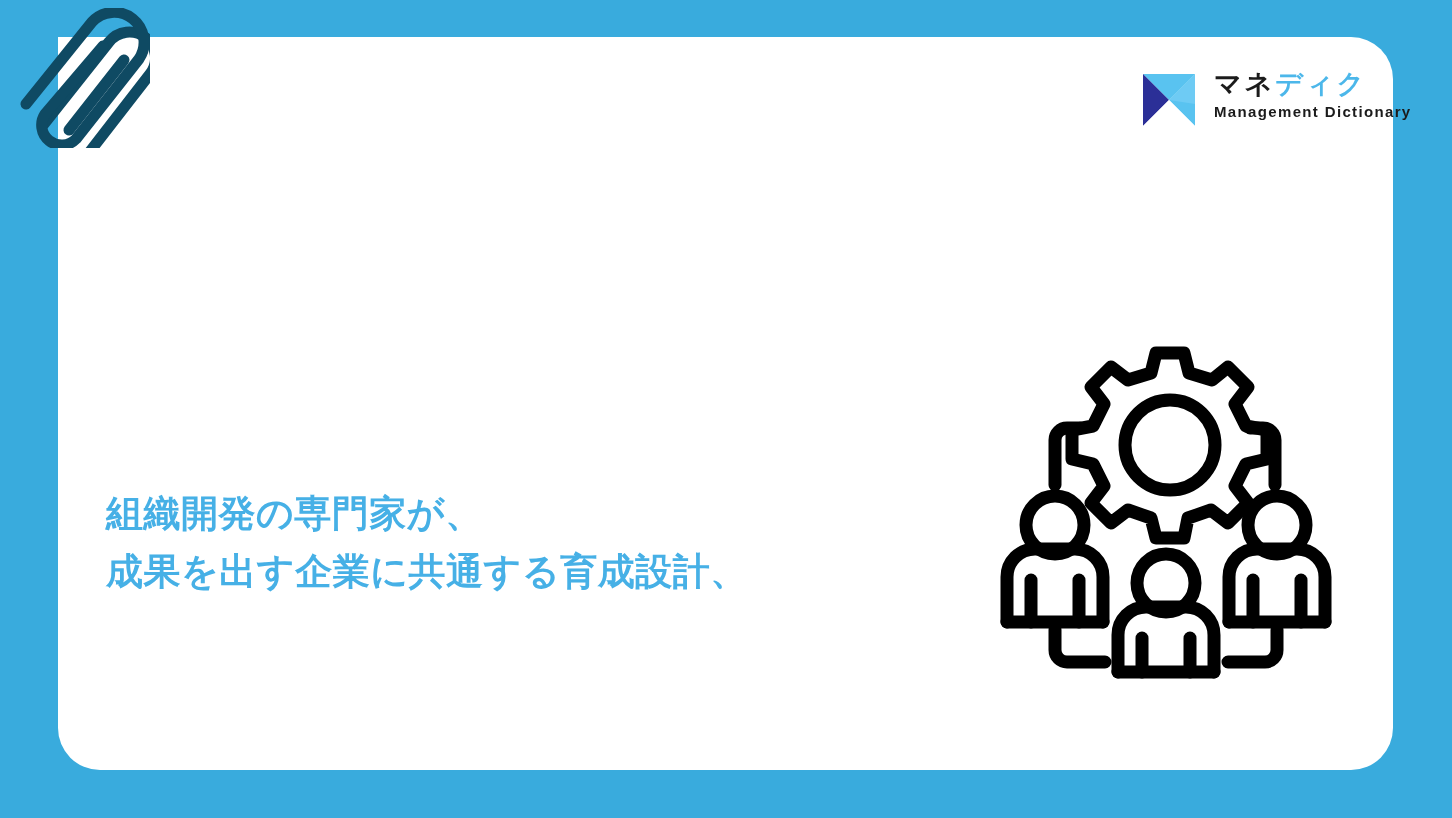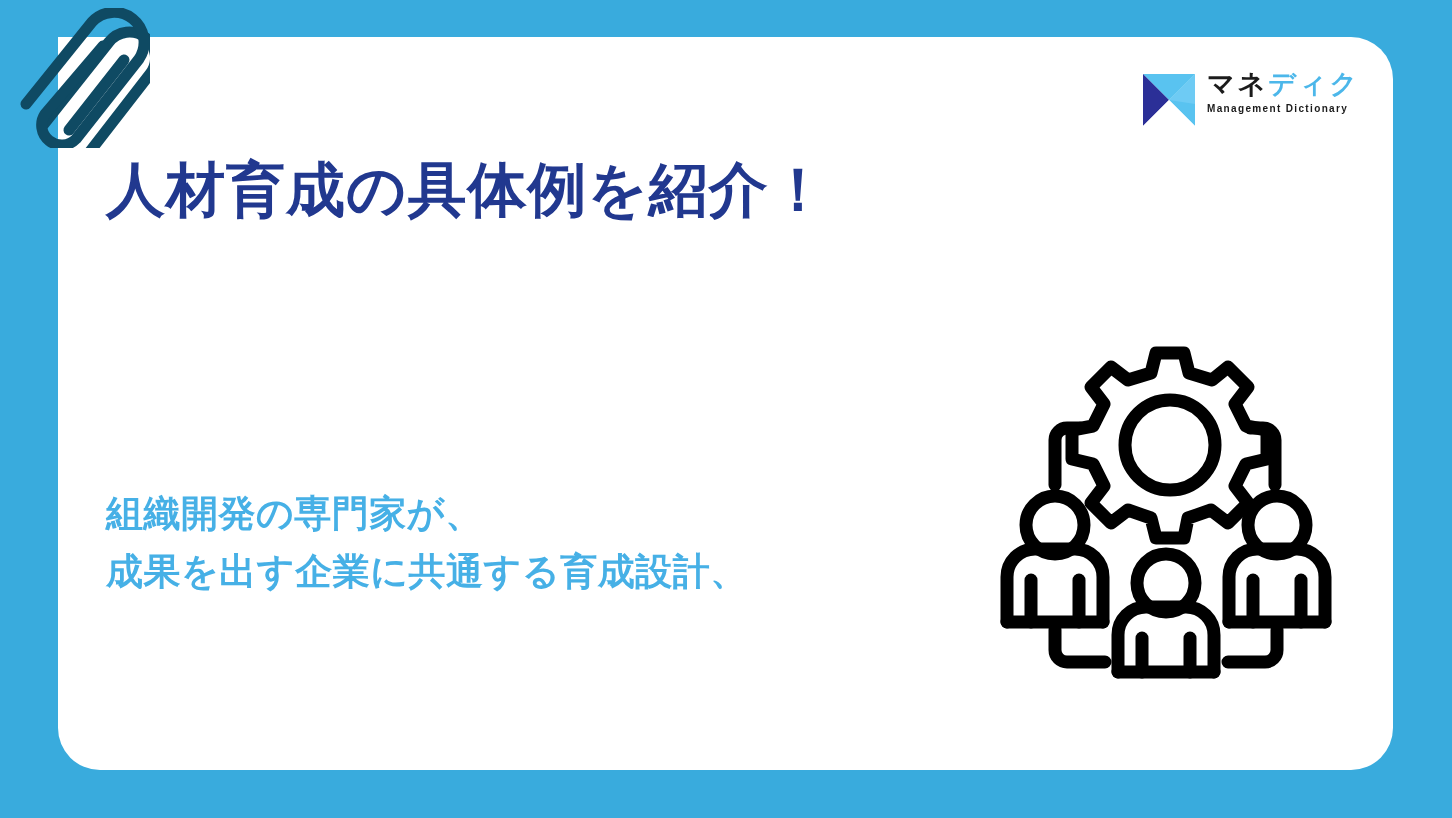--- a/index.html
+++ b/index.html
@@ -47,20 +47,21 @@
 
   
   #logo {
     position: absolute;
     left: 1143px;
     top: 70px;
     width: 225px;
     height: 62px;
     display: flex;
     align-items: flex-start;
+    gap: 7px;
   }
   #logo-mark {
     width: 52px;
     height: 52px;
     flex: 0 0 auto;
     margin-top: 4px;
   }
   #logo-text-block {
     margin-left: 12px;
     display: flex;
@@ -71,21 +72,21 @@
     font-size: 27px;
     font-weight: 700;
     letter-spacing: 3px;
     line-height: 1.05;
     white-space: nowrap;
   }
   #logo-wordmark .dark { color: #1b1b1b; }
   #logo-wordmark .light { color: #4cb7ea; }
   #logo-tagline {
     margin-top: 5px;
-    font-size: 10px;
+    font-size: 15px;
     font-weight: 700;
     letter-spacing: 1.35px;
     color: #1b1b1b;
     white-space: nowrap;
   }
 
   
   #headline {
     position: absolute;
     left: 106px;
@@ -164,21 +165,20 @@
       <polygon points="26,26 52,52 0,52" fill="#ffffff"></polygon>
       <polygon points="52,0 26,26 52,30" fill="#6ECBF4"></polygon>
     </svg>
     <div id="logo-text-block">
       <div id="logo-wordmark"><span class="dark">マネ</span><span class="light">ディク</span></div>
       <div id="logo-tagline">Management Dictionary</div>
     </div>
   </div>
 
   <div id="headline">
-    <div class="hl-line">人材育成の具体例を紹介！</div>
   </div>
 
   <div id="subhead">
     <div class="sub-line">組織開発の専門家が、</div>
     <div class="sub-line">成果を出す企業に共通する育成設計、</div>
   </div>
 
   <svg id="illustration" viewBox="0 0 340 340" xmlns="http://www.w3.org/2000/svg">
     <g fill="none" stroke="#000000" stroke-width="13" stroke-linecap="round" stroke-linejoin="round">
 

